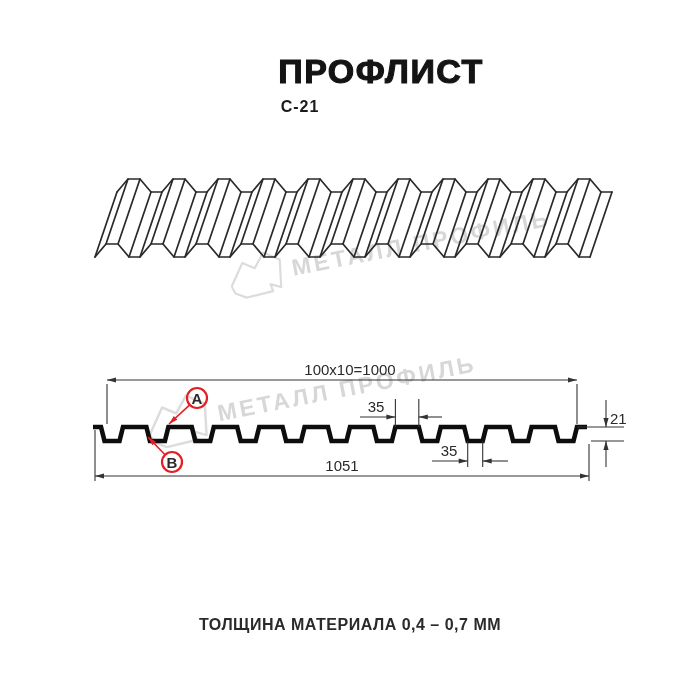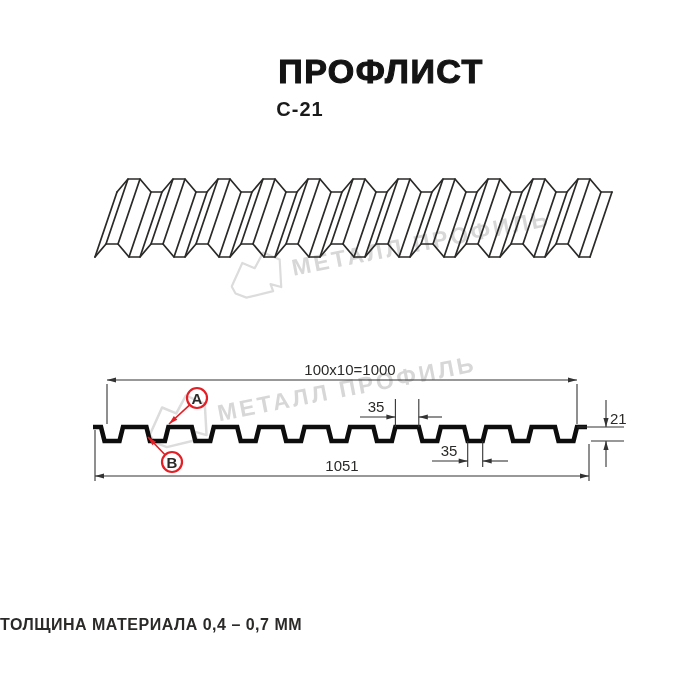--- a/index.html
+++ b/index.html
@@ -7,24 +7,24 @@
     position:relative; width:700px; height:700px; background:#ffffff;
     font-family:"Liberation Sans", sans-serif; overflow:hidden;
   }
   .title {
     position:absolute; top:52px; left:0; width:700px; text-align:center;
     font-size:34px; font-weight:700; letter-spacing:1.5px; color:#141414;
     -webkit-text-stroke:1.1px #141414; margin:0;padding-left:31px;
   }
   .subtitle {
     position:absolute; top:98px; left:0; width:600px; text-align:center;
-    font-size:20px; font-weight:700; letter-spacing:1px; color:#1a1a1a;
+    font-size:16px; font-weight:700; letter-spacing:1px; color:#1a1a1a;
   }
   .caption {
-    position:absolute; top:616px; left:0; width:700px; text-align:left;
+    position:absolute; top:616px; left:0; width:700px; text-align:center;
     font-size:16px; font-weight:700; letter-spacing:0.5px; color:#2b2a29;
   }
   .wm {
     position:absolute; display:flex; align-items:center; gap:8px;
     transform:rotate(-11deg); transform-origin:left 60%;
     color:#d7d7d7; font-weight:700; font-size:23px; letter-spacing:3px;
     white-space:nowrap; z-index:0; user-select:none;
   }
   .wm svg { flex:0 0 auto; }
   #wm1 { left:230px; top:258px; }

